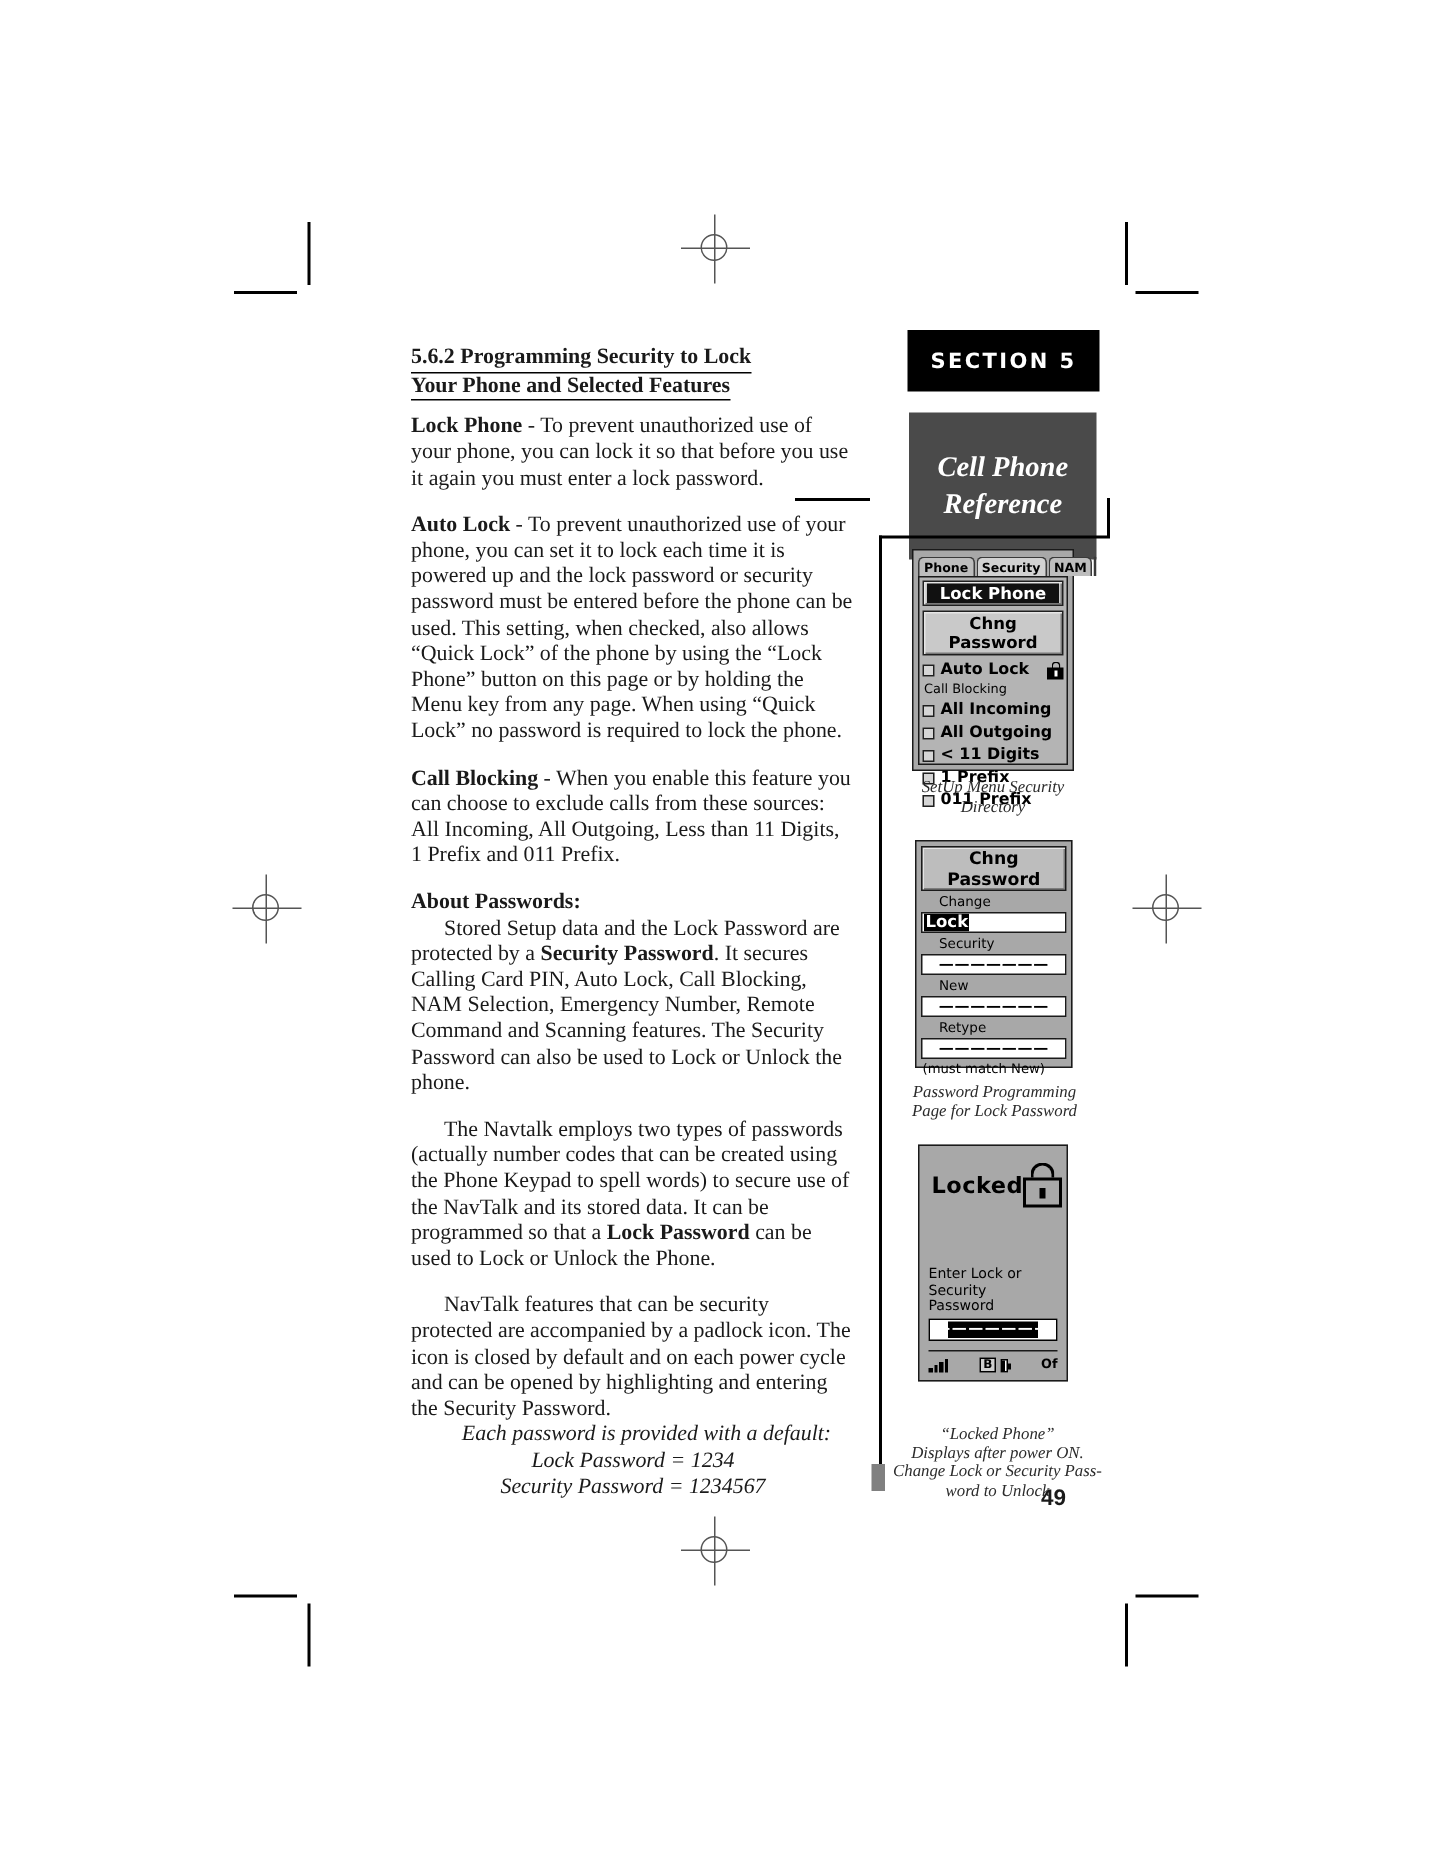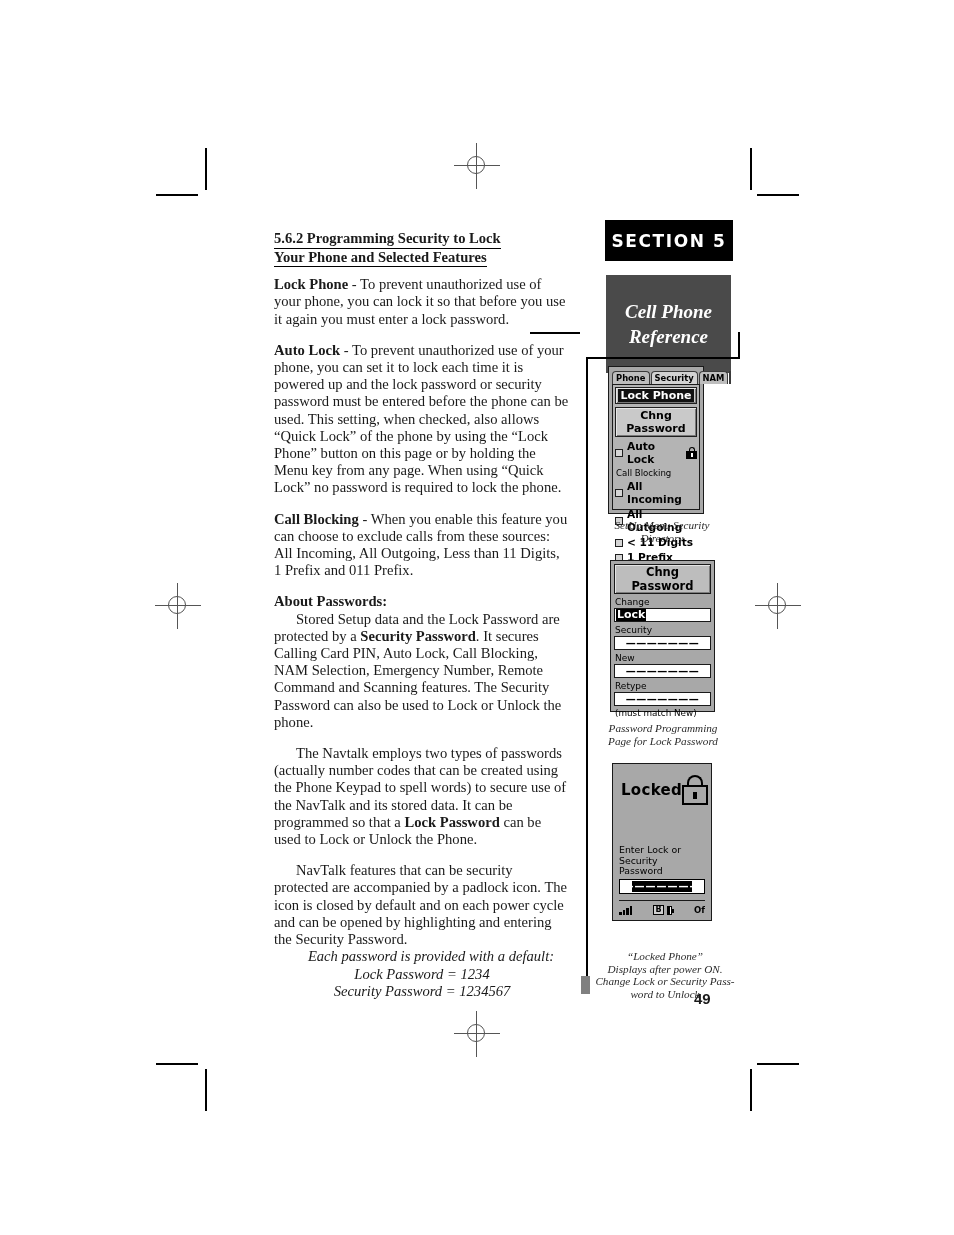--- a/index.html
+++ b/index.html
@@ -55,21 +55,21 @@
   #sidebar { position: absolute; left: 580px; top: 215px; width: 190px; }
 
   .section-band {
     position: absolute;
     left: 25px; top: 5px;
     width: 128px; height: 41px;
     background: #000;
     color: #fff;
     font-family: "DejaVu Sans", sans-serif;
     font-weight: bold;
-    font-size: 17px;
+    font-size: 14px;
     letter-spacing: 1.6px;
     display: flex; align-items: center; justify-content: center;
   }
   .section-title-box {
     position: absolute;
     left: 26px; top: 60px;
     width: 125px; height: 98px;
     background: #4a4a4a;
     color: #ffffff;
     font-style: italic;
@@ -162,21 +162,21 @@
   
   .dev-title {
     background: #bdbdbd;
     border: 1.3px solid #1a1a1a;
     text-align: center;
     font-size: 11.5px;
     font-weight: bold;
     line-height: 14px;
     box-shadow: inset 1px 1px 0 #e4e4e4, inset -1px -1px 0 #7d7d7d;
   }
-  .fieldlabel { font-size: 9px; line-height: 11px; margin: 3px 0 0 1px; font-weight: normal; }
+  .fieldlabel { font-size: 9px; line-height: 11px; margin: 3px 0 0 12px; font-weight: normal; }
   .fieldbox {
     background: #ffffff;
     border: 1.2px solid #1a1a1a;
     height: 14px;
     box-sizing: border-box;
     position: relative;
     overflow: hidden;
   }
   .fieldbox .dashes {
     position: absolute; left: 50%; top: 50%; transform: translate(-50%,-46%);
@@ -337,21 +337,21 @@
   </div>
 </div>
 
 <div class="rule" style="left:530px; top:332px; width:50px; height:1.6px;"></div>
 <div class="rule" style="left:738px; top:332px; width:1.6px; height:26px;"></div>
 <div class="rule" style="left:586px; top:357px; width:154px; height:1.6px;"></div>
 <div class="rule" style="left:586px; top:357px; width:1.6px; height:623px;"></div>
 
 <div id="edge-marker"></div>
 
-<div class="device" style="left:608px; top:366px; width:96px; height:148px;">
+<div class="device" style="left:608px; top:366px; width:108px; height:148px;">
   <div class="device-inner">
     <div class="tabrow">
       <div class="tab"><span>Phone</span></div>
       <div class="tab active"><span>Security</span></div>
       <div class="tab"><span>NAM</span></div>
       <div class="tab stub"></div>
     </div>
 
     <div class="panel" style="height:calc(100% - 14px);">
       <div class="btn">

